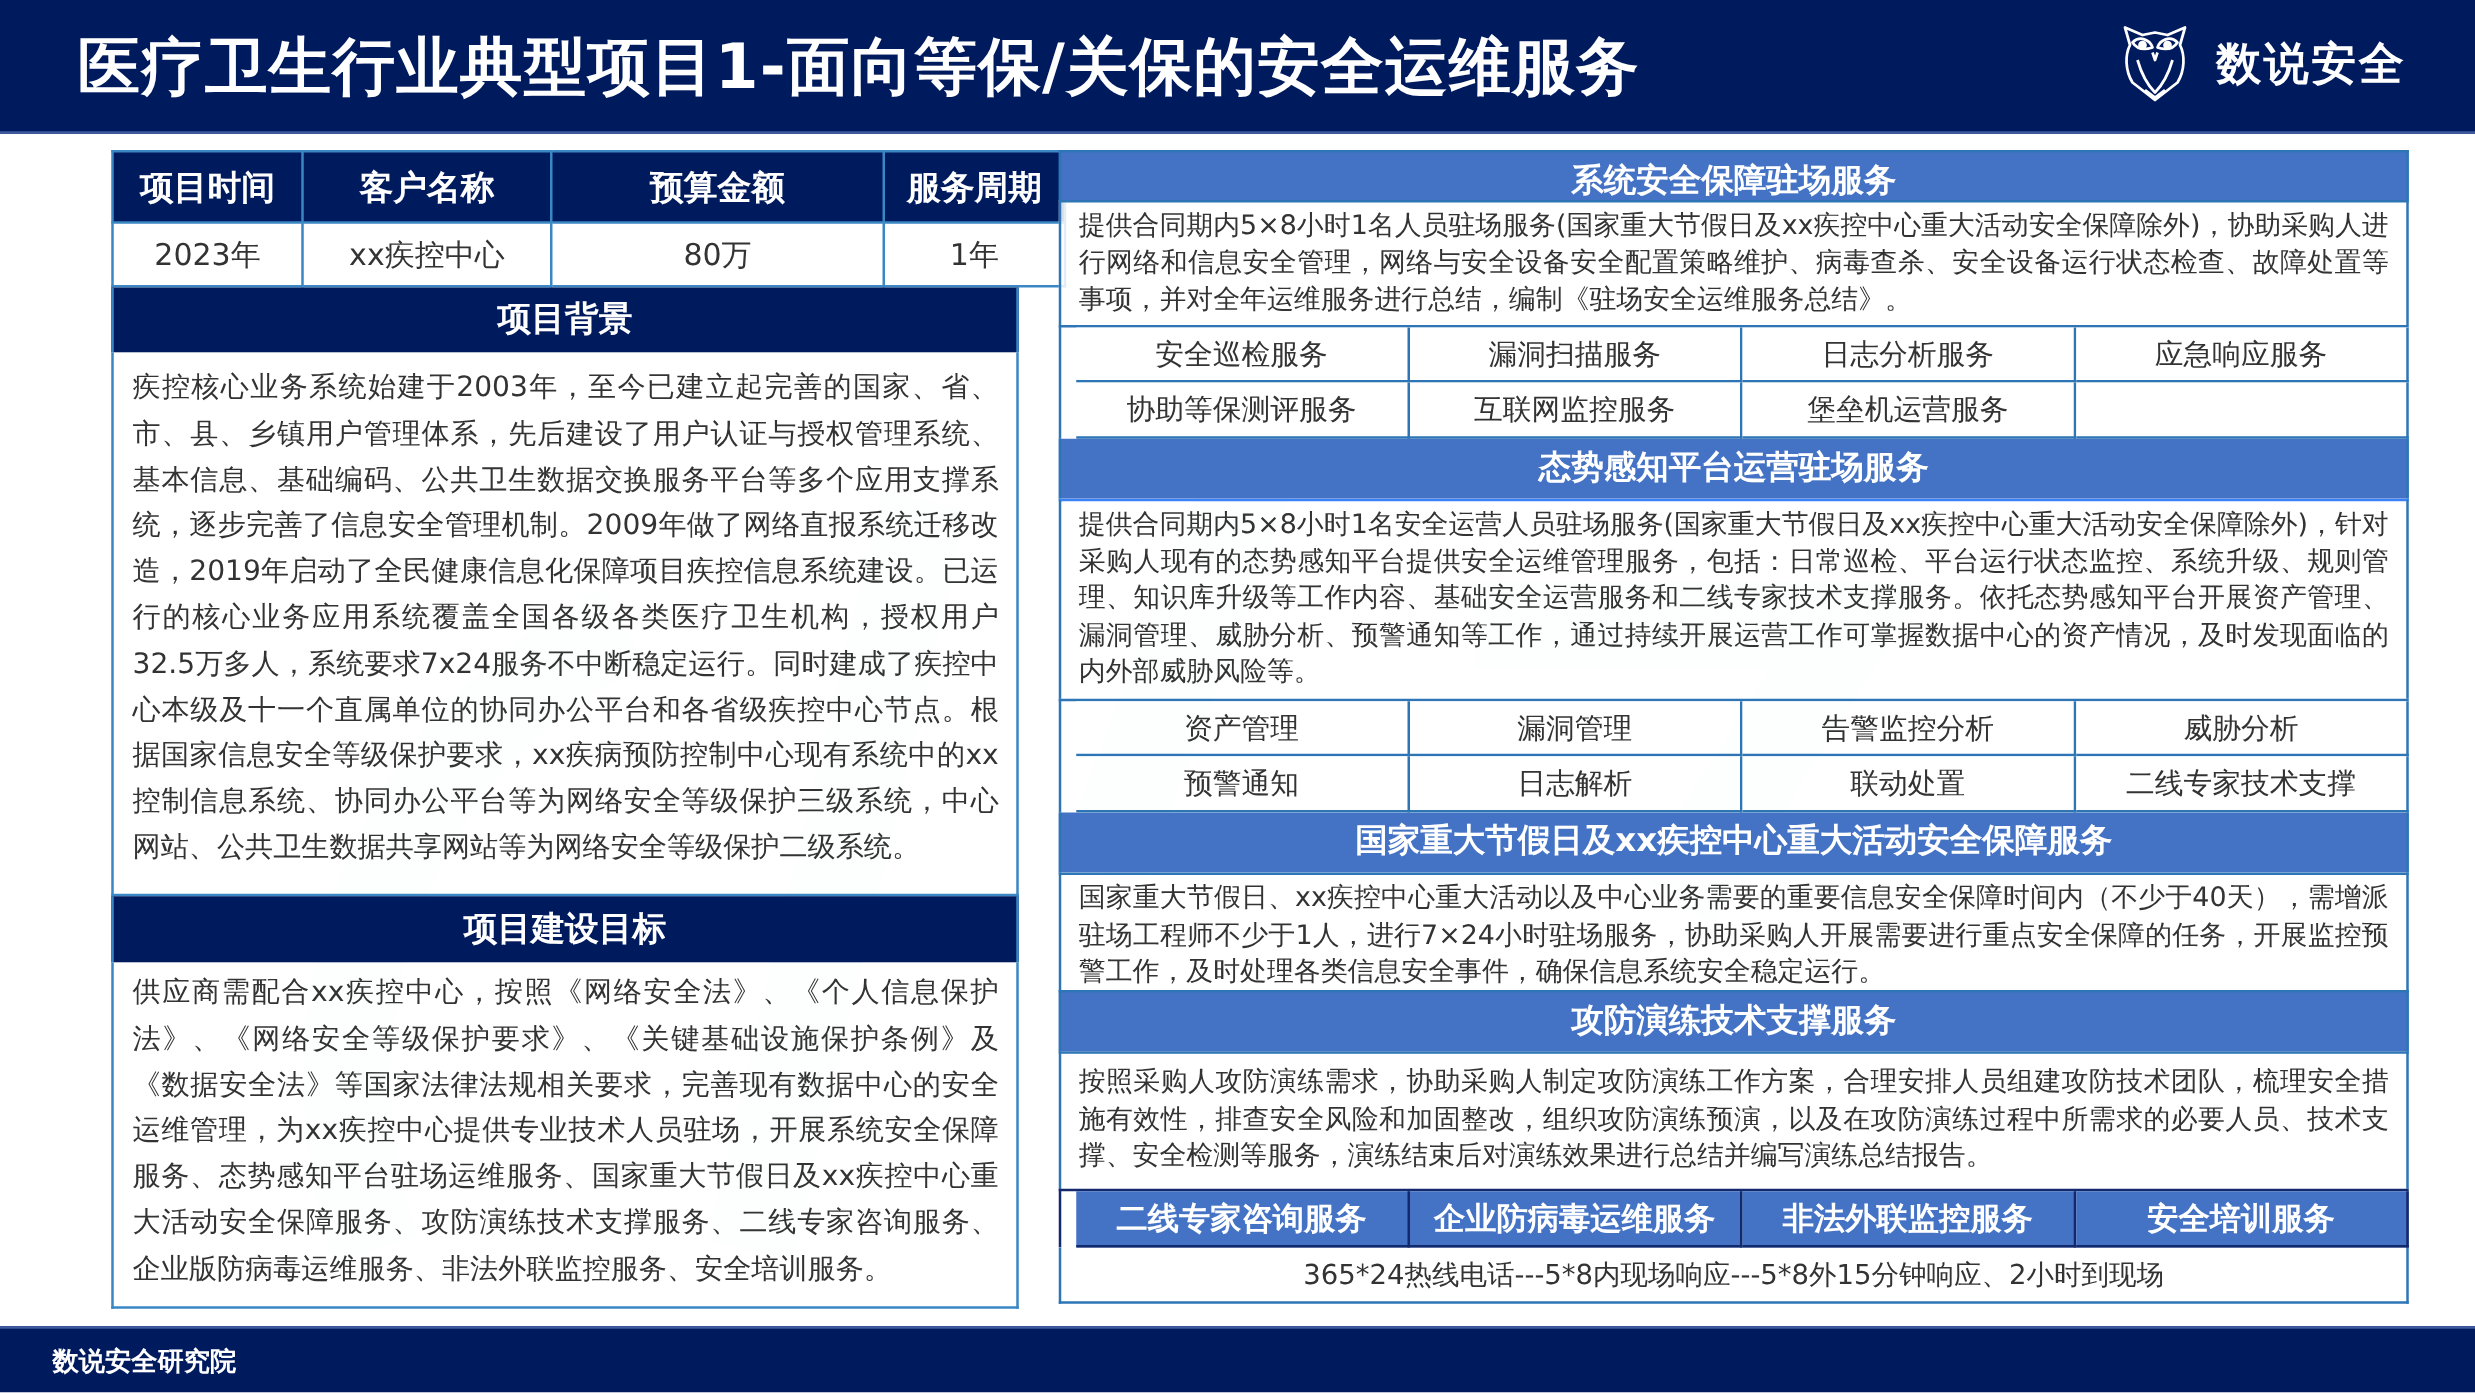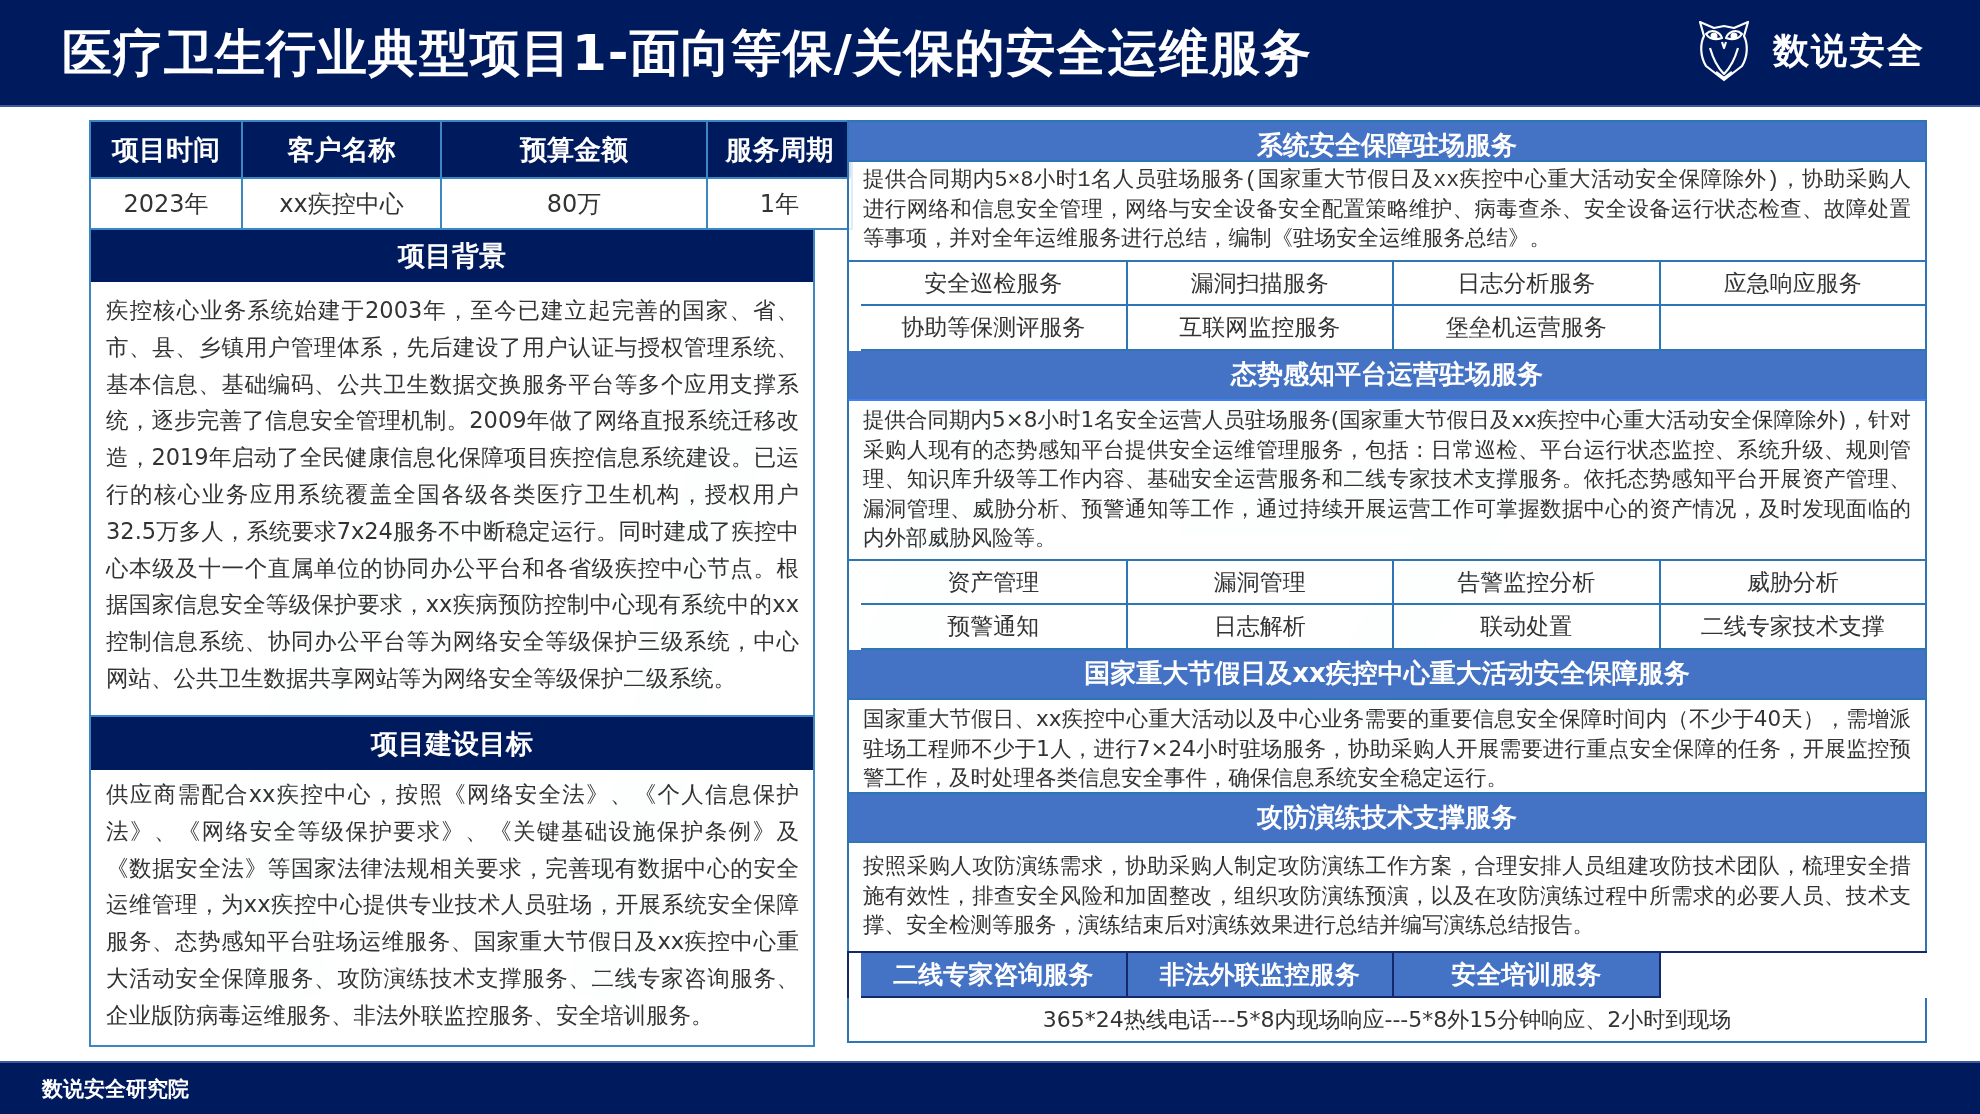--- a/index.html
+++ b/index.html
@@ -93,21 +93,21 @@
   <div class="sec-head-dark" style="height:52px;line-height:52px;">项目背景</div>
   <div class="sec-body" style="height:435px;">疾控核心业务系统始建于2003年，至今已建立起完善的国家、省、市、县、乡镇用户管理体系，先后建设了用户认证与授权管理系统、基本信息、基础编码、公共卫生数据交换服务平台等多个应用支撑系统，逐步完善了信息安全管理机制。2009年做了网络直报系统迁移改造，2019年启动了全民健康信息化保障项目疾控信息系统建设。已运行的核心业务应用系统覆盖全国各级各类医疗卫生机构，授权用户32.5万多人，系统要求7x24服务不中断稳定运行。同时建成了疾控中心本级及十一个直属单位的协同办公平台和各省级疾控中心节点。根据国家信息安全等级保护要求，xx疾病预防控制中心现有系统中的xx控制信息系统、协同办公平台等为网络安全等级保护三级系统，中心网站、公共卫生数据共享网站等为网络安全等级保护二级系统。</div>
 
   <div class="sec-head-dark" style="height:53px;line-height:53px;">项目建设目标</div>
   <div class="sec-body" style="height:277px;padding-top:6px;">供应商需配合xx疾控中心，按照《网络安全法》、《个人信息保护法》、《网络安全等级保护要求》、《关键基础设施保护条例》及《数据安全法》等国家法律法规相关要求，完善现有数据中心的安全运维管理，为xx疾控中心提供专业技术人员驻场，开展系统安全保障服务、态势感知平台驻场运维服务、国家重大节假日及xx疾控中心重大活动安全保障服务、攻防演练技术支撑服务、二线专家咨询服务、企业版防病毒运维服务、非法外联监控服务、安全培训服务。</div>
 </div>
 
 <div class="right">
 
   <div class="sec-head-blue" style="height:40px;line-height:46px;">系统安全保障驻场服务</div>
-  <div class="rbody" style="height:100px;border-top:2px solid #2e75b6;font-family:Liberation Mono, monospace;">提供合同期内5×8小时1名人员驻场服务(国家重大节假日及xx疾控中心重大活动安全保障除外)，协助采购人进行网络和信息安全管理，网络与安全设备安全配置策略维护、病毒查杀、安全设备运行状态检查、故障处置等事项，并对全年运维服务进行总结，编制《驻场安全运维服务总结》。</div>
+  <div class="rbody" style="height:100px;border-top:2px solid #2e75b6;">提供合同期内5×8小时1名人员驻场服务(国家重大节假日及xx疾控中心重大活动安全保障除外)，协助采购人进行网络和信息安全管理，网络与安全设备安全配置策略维护、病毒查杀、安全设备运行状态检查、故障处置等事项，并对全年运维服务进行总结，编制《驻场安全运维服务总结》。</div>
   <div class="grid4" style="grid-template-rows:44px 45px;">
     <div class="cell">安全巡检服务</div>
     <div class="cell">漏洞扫描服务</div>
     <div class="cell">日志分析服务</div>
     <div class="cell">应急响应服务</div>
     <div class="cell">协助等保测评服务</div>
     <div class="cell">互联网监控服务</div>
     <div class="cell">堡垒机运营服务</div>
     <div class="cell"></div>
   </div>
@@ -126,20 +126,21 @@
   </div>
 
   <div class="sec-head-blue" style="height:48px;line-height:46px;border-top:none;">国家重大节假日及xx疾控中心重大活动安全保障服务</div>
   <div class="rbody" style="height:94px;border-top:2px solid #2e75b6;">国家重大节假日、xx疾控中心重大活动以及中心业务需要的重要信息安全保障时间内（不少于40天），需增派驻场工程师不少于1人，进行7×24小时驻场服务，协助采购人开展需要进行重点安全保障的任务，开展监控预警工作，及时处理各类信息安全事件，确保信息系统安全稳定运行。</div>
 
   <div class="sec-head-blue" style="height:49px;line-height:47px;">攻防演练技术支撑服务</div>
   <div class="rbody" style="height:110px;border-top:2px solid #2e75b6;padding-top:8px;">按照采购人攻防演练需求，协助采购人制定攻防演练工作方案，合理安排人员组建攻防技术团队，梳理安全措施有效性，排查安全风险和加固整改，组织攻防演练预演，以及在攻防演练过程中所需求的必要人员、技术支撑、安全检测等服务，演练结束后对演练效果进行总结并编写演练总结报告。</div>
 
   <div class="grid4 blue" style="grid-template-rows:45px;">
     <div class="cell">二线专家咨询服务</div>
+    <div class="cell">企业防病毒运维服务</div>
     <div class="cell">非法外联监控服务</div>
     <div class="cell">安全培训服务</div>
   </div>
   <div class="hotline" style="height:45px;">365*24热线电话---5*8内现场响应---5*8外15分钟响应、2小时到现场</div>
 </div>
 
 <div class="footer">
   <span class="footer-text">数说安全研究院</span>
 </div>
 

